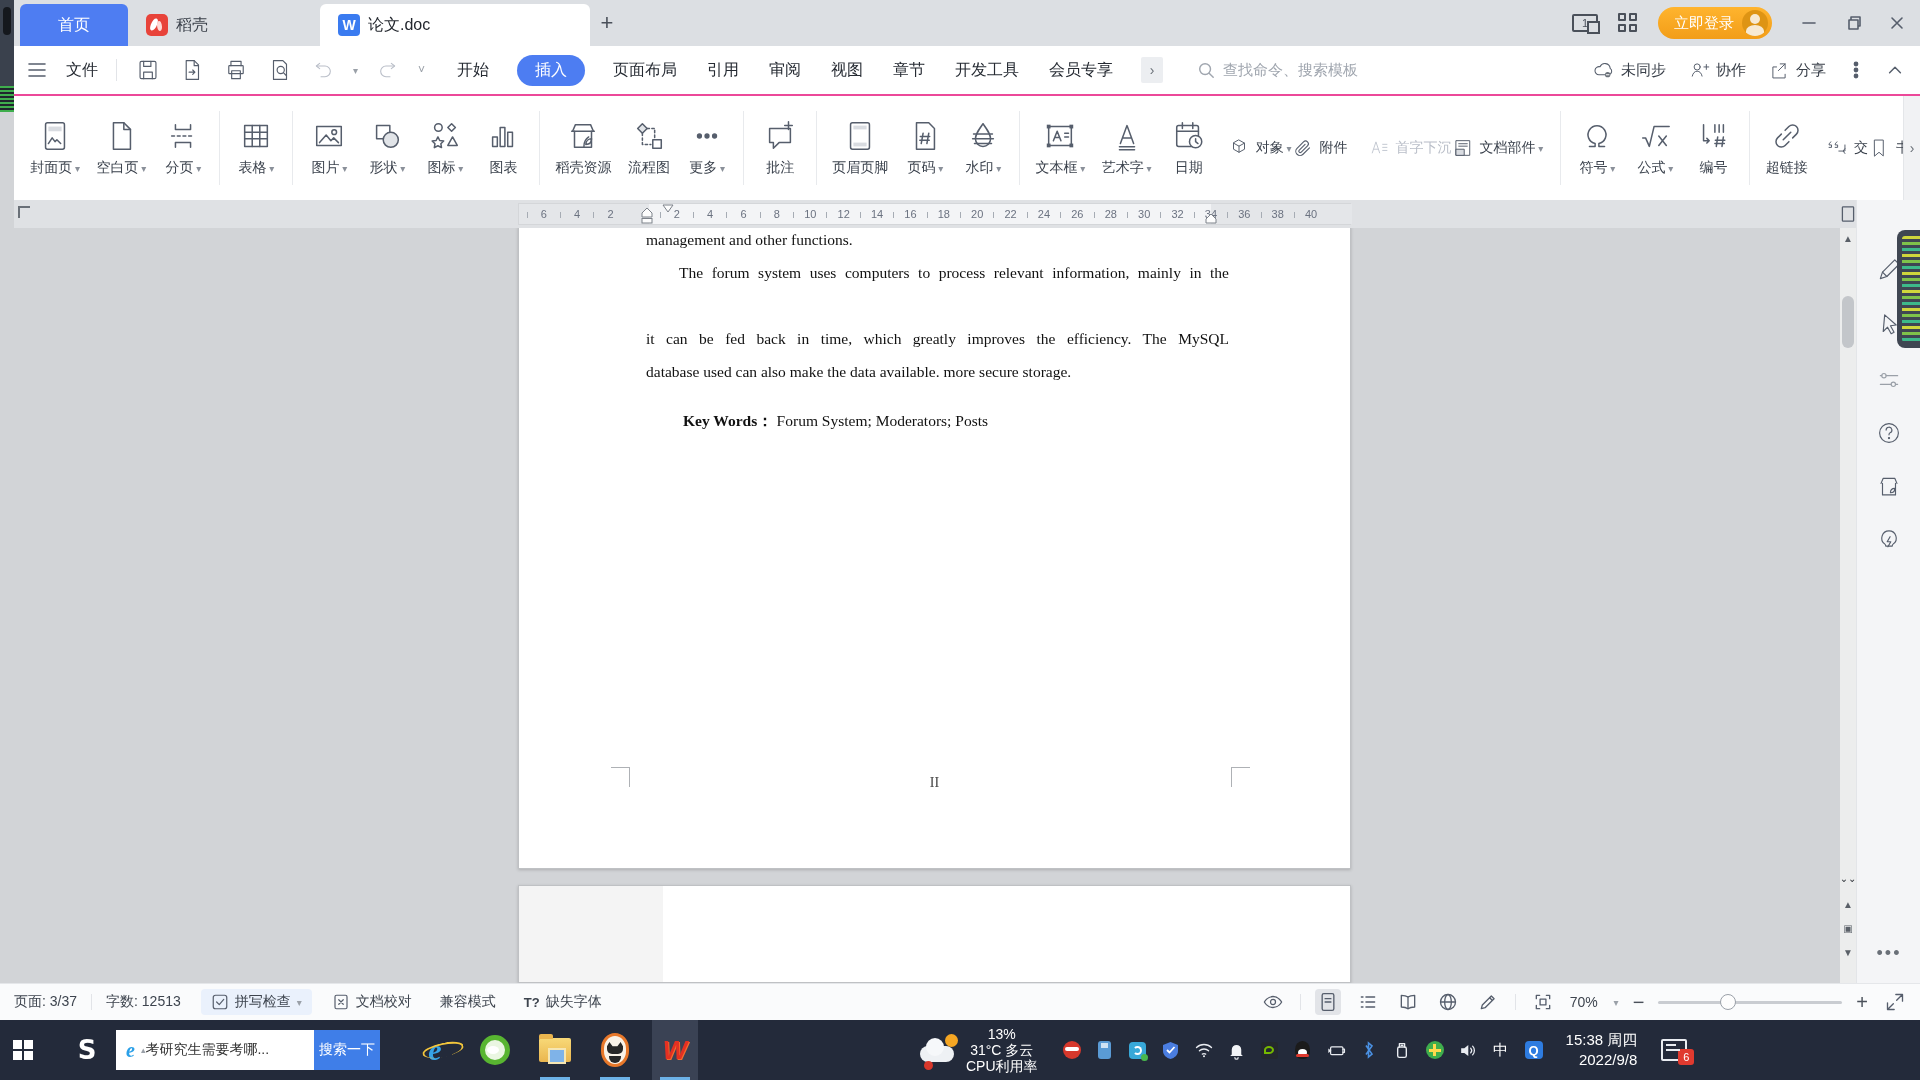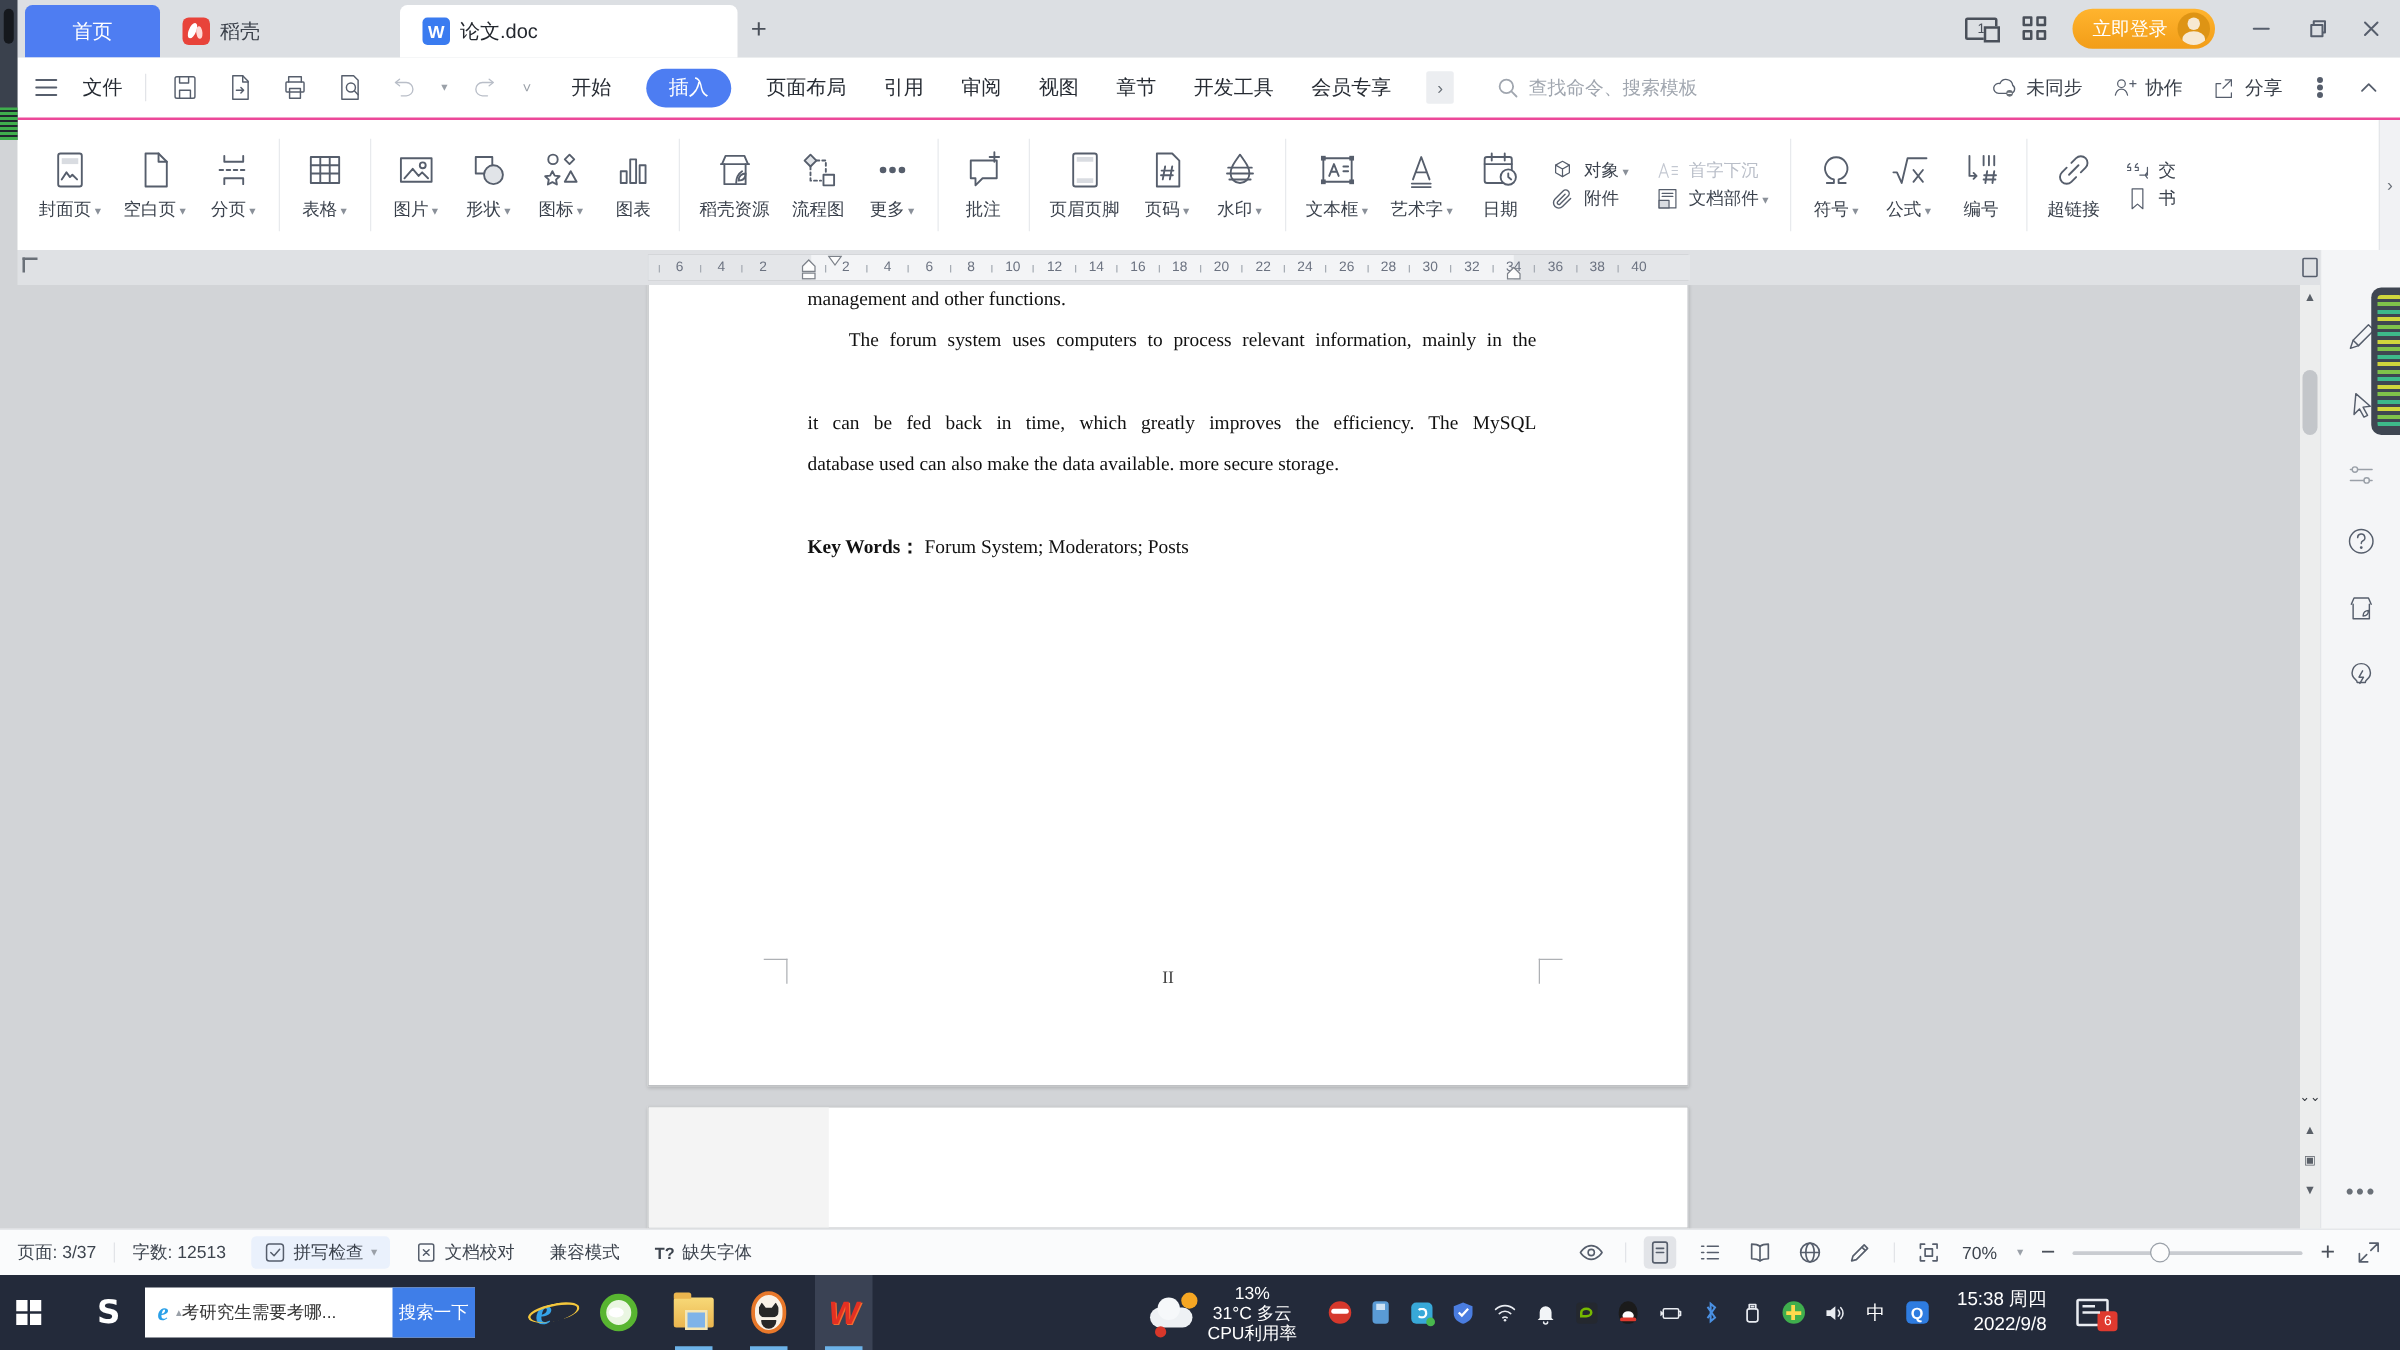--- a/index.html
+++ b/index.html
@@ -47,21 +47,21 @@
   .searchbox{display:flex;align-items:center;gap:8px;margin-left:34px;color:#a0a6af;font-size:15px;}
   .mb-right{margin-left:auto;display:flex;align-items:center;gap:22px;padding-right:16px;font-size:15px;color:#3a404a;}
   .mb-item{display:flex;align-items:center;gap:6px;}
   .gray{color:#9aa0a8;}
 
   
   .ribbon{position:absolute;left:14px;top:96px;width:1906px;height:104px;background:#fff;display:flex;align-items:center;padding-left:8px;}
   .ri{display:flex;flex-direction:column;align-items:center;justify-content:center;gap:6px;padding:0 9px;min-width:58px;}
   .ri .lbl{font-size:14px;color:#3b424d;white-space:nowrap;}
   .caret:after{content:" ▾";font-size:10px;color:#8a9099;}
-  .ri-stack{display:flex;flex-direction:column;justify-content:center;padding:0 10px;}
+  .ri-stack{display:flex;flex-direction:row;justify-content:center;padding:0 10px;}
   .ri-sm{display:flex;align-items:center;gap:6px;font-size:14px;color:#3b424d;white-space:nowrap;}
   .ri-sm svg{width:22px;height:22px;}
   .disabled, .disabled .lbl{color:#b9bec8;}
   .disabled svg{stroke:#c3c8d1;}
   .rdv{width:1px;height:74px;background:#e8eaed;margin:0 7px;}
   .ribbon-scroll{position:absolute;right:0;top:0;width:17px;height:104px;background:#f1f2f4;display:flex;align-items:center;justify-content:center;color:#6a7078;font-size:14px;border-left:1px solid #e4e6e9;}
 
   
   .rulerrow{position:absolute;left:14px;top:200px;width:1906px;height:28px;background:#dfe1e4;}
   .tabsel{position:absolute;left:4px;top:6px;width:12px;height:12px;border-left:2px solid #6a7078;border-top:2px solid #6a7078;}
@@ -571,21 +571,21 @@
         <rect x="3" y="2" width="14" height="18" rx="1"></rect>
       </svg>
   </div>
 
   <div class="docarea">
     <div class="page page1">
       <div class="dtxt" style="top:4px;">management and other functions.</div>
       <div class="dtxt just" style="top:37px;text-indent:33px;">The forum system uses computers to process relevant information, mainly in the</div>
       <div class="dtxt" style="top:136px;">database used can also make the data available. more secure storage.</div>
       <div class="dtxt just" style="top:103px;">it can be fed back in time, which greatly improves the efficiency. The MySQL</div>
-      <div class="dtxt" style="top:200px;">
+      <div class="dtxt" style="top:184px;margin-left:37px;">
         <b>Key Words：</b>
         <span>Forum System; Moderators; Posts</span>
       </div>
       <div class="cmark l" style="left:92px;top:540px;"></div>
       <div class="cmark r" style="left:712px;top:540px;"></div>
       <div class="pageno" style="top:548px;">II</div>
     </div>
     <div class="page page2">
         <div class="shade"></div>
       </div>

